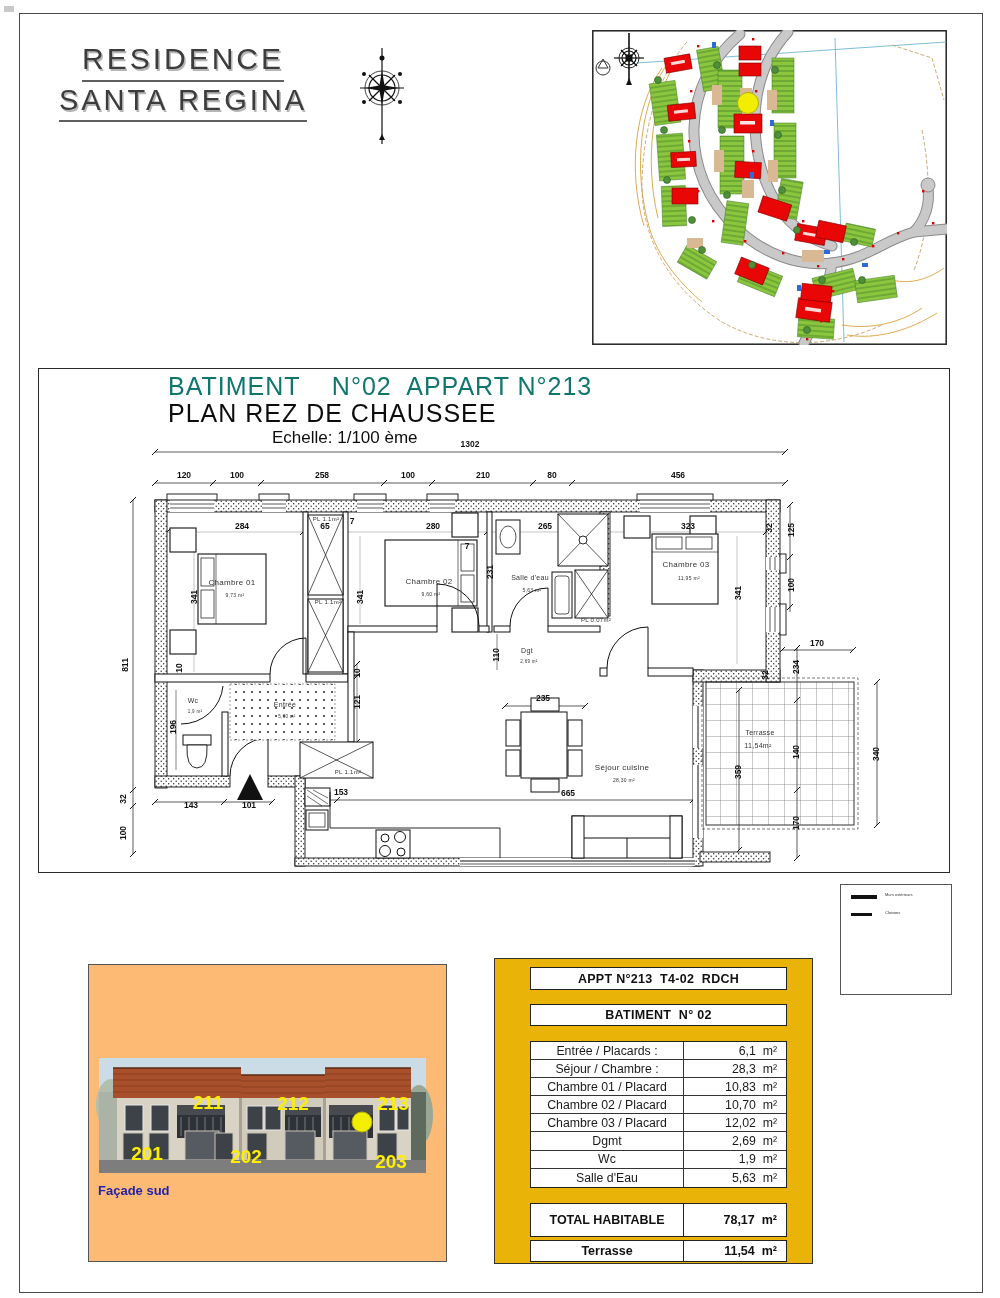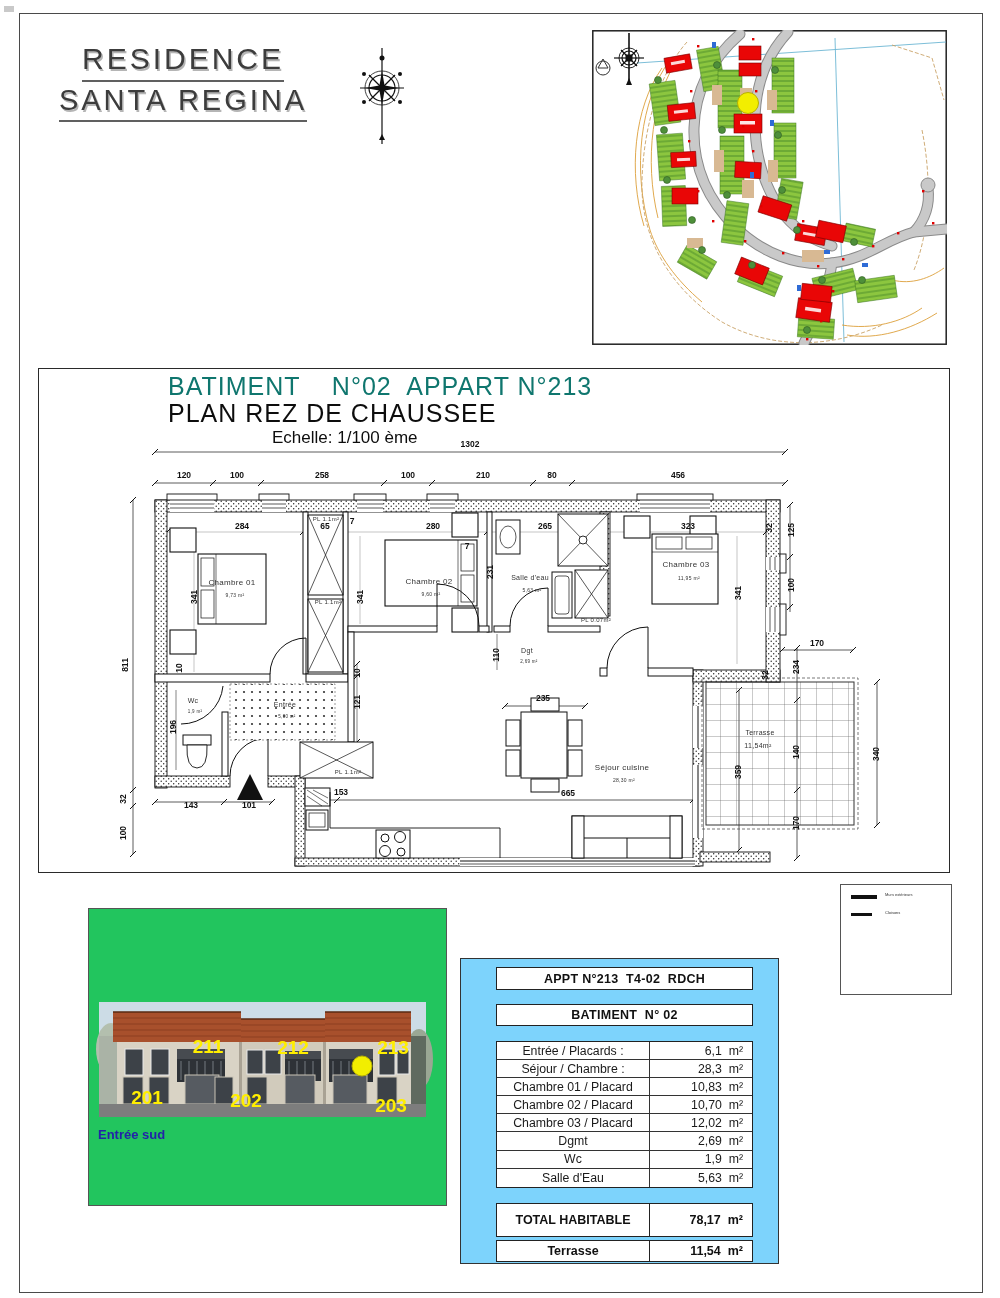--- a/index.html
+++ b/index.html
@@ -30,26 +30,26 @@
 
   
   .legend-box{position:absolute;left:840px;top:884px;width:110px;height:109px;border:1.3px solid #555;background:#fff;}
   .legend-row{position:relative;height:13px;margin-top:5px;}
   .legend-line{position:absolute;left:10px;top:5px;height:3.5px;background:#111;}
   .legend-line.a{width:26px;}
   .legend-line.b{width:21px;height:3px;top:5px;}
   .legend-label{position:absolute;left:44px;top:2px;font-size:4px;color:#333;}
 
   
-  .facade-panel{position:absolute;left:88px;top:908px;width:357px;height:296px;border:1.3px solid #555;background:#22c55e;}
+  .facade-panel{position:absolute;left:88px;top:964px;width:357px;height:296px;border:1.3px solid #555;background:#fdba74;}
   .facade-svg{position:absolute;left:0;top:0;}
   .facade-caption{position:absolute;left:9px;top:218px;font-size:13px;font-weight:bold;color:#2323a8;}
 
   
-  .summary{position:absolute;left:460px;top:958px;width:317px;height:304px;border:1.6px solid #333;background:#7dd3fc;}
+  .summary{position:absolute;left:494px;top:958px;width:317px;height:304px;border:1.6px solid #333;background:#eab308;}
   .sbox{position:absolute;left:35px;width:257px;border:1.4px solid #222;box-sizing:border-box;background:#fff;}
   .sbox.h1{top:8px;height:23px;}
   .sbox.h2{top:45px;height:22px;}
   .sbox.grid{top:82px;height:147px;}
   .sbox.total{top:244px;height:34px;}
   .sbox.terr{top:281px;height:22px;}
   .shead{width:100%;height:100%;display:flex;align-items:center;justify-content:center;
          font-size:12.5px;font-weight:bold;letter-spacing:.3px;white-space:pre;color:#111;}
   .trow{display:flex;height:18.1px;border-bottom:1px solid #333;box-sizing:border-box;font-size:12.3px;color:#1a1a1a;}
   .trow:last-child{border-bottom:none;}
@@ -719,21 +719,21 @@
 
       <g id="facade-labels">
           <text x="119" y="144" class="unit">211</text>
           <text x="204" y="145" class="unit">212</text>
           <text x="304" y="145" class="unit">213</text>
           <text x="58" y="195" class="unit">201</text>
           <text x="157" y="198" class="unit">202</text>
           <text x="302" y="203" class="unit">203</text>
         </g>
     </svg>
-    <div class="facade-caption">Entrée sud</div>
+    <div class="facade-caption">Façade sud</div>
   </div>
 
   <div class="summary">
     <div class="sbox h1">
       <div class="shead">APPT N°213  T4-02  RDCH</div>
     </div>
     <div class="sbox h2">
       <div class="shead">BATIMENT  N° 02</div>
     </div>
     <div class="sbox grid" id="sum-rows">

